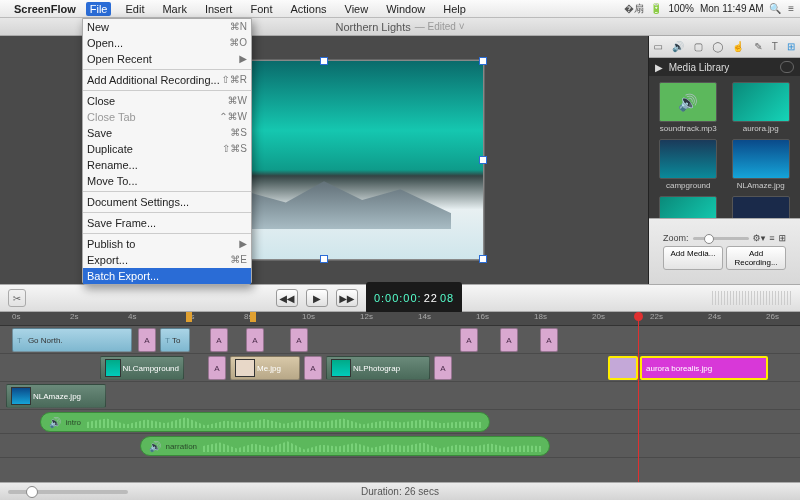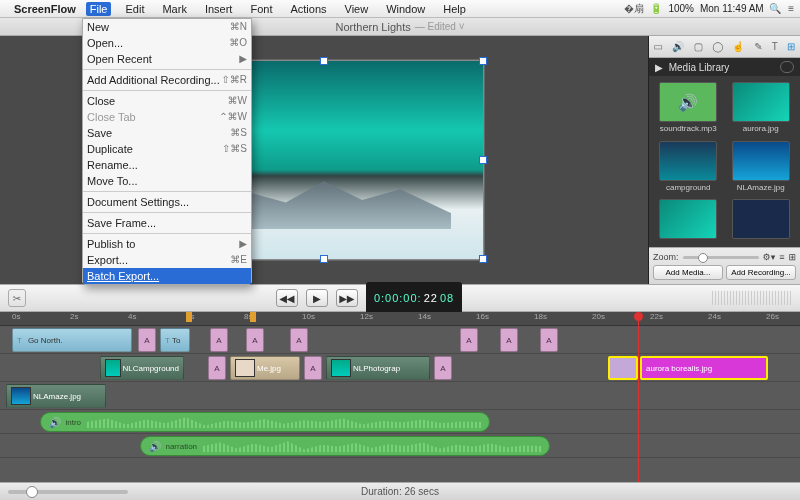--- a/index.html
+++ b/index.html
@@ -9,21 +9,21 @@
 .menubar .apple { font-size: 12px; margin-right: 8px; }
 .menubar .app-name { font-weight: bold; margin-right: 10px; }
 .menubar .menu-item { margin-right: 10px; padding: 1px 4px; }
 .menubar .menu-item.open { background: #2a6cd6; color: #fff; border-radius: 2px; }
 .menubar .right { margin-left: auto; display: flex; align-items: center; gap: 6px; font-size: 10px; }
 .menubar .status-icon { font-size: 10px; color: #555; }
 
 .dropdown { position: absolute; left: 82px; top: 18px; width: 170px; background: #f6f6f6; border: 1px solid #aaa; border-radius: 0 0 4px 4px; box-shadow: 2px 4px 10px rgba(0,0,0,.4); z-index: 50; font-size: 11px; }
 .dropdown .row { display: flex; justify-content: space-between; padding: 2px 4px; color: #222; }
 .dropdown .row.disabled { color: #999; }
-.dropdown .row.hl { background: #2a6cd6; color: #fff; text-decoration: underline; }
+.dropdown .row.hl { background: #2a6cd6; color: #fff; }
 .dropdown .row .sc { color: #777; font-size: 10px; }
 .dropdown hr { border: none; border-top: 1px solid #ccc; margin: 2px 0; }
 
 .titlebar { height: 18px; background: linear-gradient(#e7e7e7,#d4d4d4); display: flex; align-items: center; justify-content: center; font-size: 11px; color: #555; border-bottom: 1px solid #aaa; position: relative; }
 .titlebar .edited { color: #999; font-size: 10px; margin-left: 4px; }
 
 .workspace { display: flex; height: 248px; background: #4a4a4a; }
 .canvas-area { flex: 1; display: flex; align-items: center; justify-content: center; position: relative; }
 .canvas { width: 320px; height: 200px; background: linear-gradient(180deg,#0a6b6b 0%,#15c7b0 35%,#0e9b8a 55%,#344 58%,#e8f0f2 75%,#cfe6ec 100%); border: 1px solid #888; position: relative; box-shadow: 0 0 0 1px #666; }
 .canvas::before { content:""; position:absolute; top:58%; left:10%; right:10%; bottom:15%; background: linear-gradient(180deg,#5a6870,#a8bcc4); clip-path: polygon(0 80%, 20% 30%, 35% 50%, 50% 10%, 65% 45%, 80% 25%, 100% 70%, 100% 100%, 0 100%); }
@@ -32,21 +32,21 @@
 .sb-tabs { height: 22px; background: linear-gradient(#f0f0f0,#d8d8d8); display: flex; align-items: center; justify-content: space-around; font-size: 10px; border-bottom: 1px solid #aaa; }
 .sb-tabs .t { color: #666; padding: 0 2px; }
 .sb-header { height: 18px; background: #2a2a2a; color: #ddd; display: flex; align-items: center; padding: 0 6px; font-size: 10px; }
 .sb-header .play { margin-right: 6px; }
 .sb-header .srch { margin-left: auto; width: 14px; height: 12px; border: 1px solid #666; border-radius: 6px; }
 .sb-grid { flex: 1; display: grid; grid-template-columns: 1fr 1fr; gap: 6px; padding: 6px; overflow: hidden; }
 .thumb { display: flex; flex-direction: column; align-items: center; }
 .thumb .img { width: 58px; height: 40px; background: linear-gradient(135deg,#0a8a7a,#15d4b8); border: 1px solid #555; border-radius: 2px; }
 .thumb.sound .img { background: #5cb85c; display:flex; align-items:center; justify-content:center; color:#fff; font-size:16px; }
 .thumb .lbl { color: #ccc; font-size: 8px; margin-top: 2px; text-align: center; overflow: hidden; white-space: nowrap; max-width: 60px; }
-.sb-footer { background: linear-gradient(#ececec,#d8d8d8); padding: 4px; display: flex; flex-direction: column; gap: 3px; border-top: 1px solid #aaa; }
+.sb-footer { background: linear-gradient(#ececec,#d8d8d8); padding: 14px; display: flex; flex-direction: column; gap: 3px; border-top: 1px solid #aaa; }
 .sb-footer .zoom-row { display: flex; align-items: center; gap: 4px; font-size: 9px; color: #444; }
 .sb-footer .zslider { flex:1; height: 3px; background: #bbb; border-radius: 2px; position: relative; }
 .sb-footer .zslider::after { content:""; position:absolute; left:20%; top:-3px; width:8px; height:8px; background:#fff; border:1px solid #888; border-radius:50%; }
 .sb-footer .btns { display: flex; gap: 3px; }
 .sb-footer .btn { flex:1; font-size: 8px; padding: 2px; background: linear-gradient(#fff,#e4e4e4); border: 1px solid #aaa; border-radius: 3px; text-align: center; }
 
 .transport { height: 28px; background: linear-gradient(#f6f6f6,#dedede); border-top: 1px solid #aaa; border-bottom: 1px solid #aaa; display: flex; align-items: center; padding: 0 8px; gap: 8px; }
 .transport .edit-icon { width: 18px; height: 18px; border: 1px solid #aaa; border-radius: 3px; display:flex; align-items:center; justify-content:center; color:#666; }
 .transport .spacer { flex: 1; }
 .transport .tbtn { width: 22px; height: 18px; background: linear-gradient(#fff,#e0e0e0); border: 1px solid #999; border-radius: 3px; display:flex; align-items:center; justify-content:center; font-size:10px; color:#333; }

